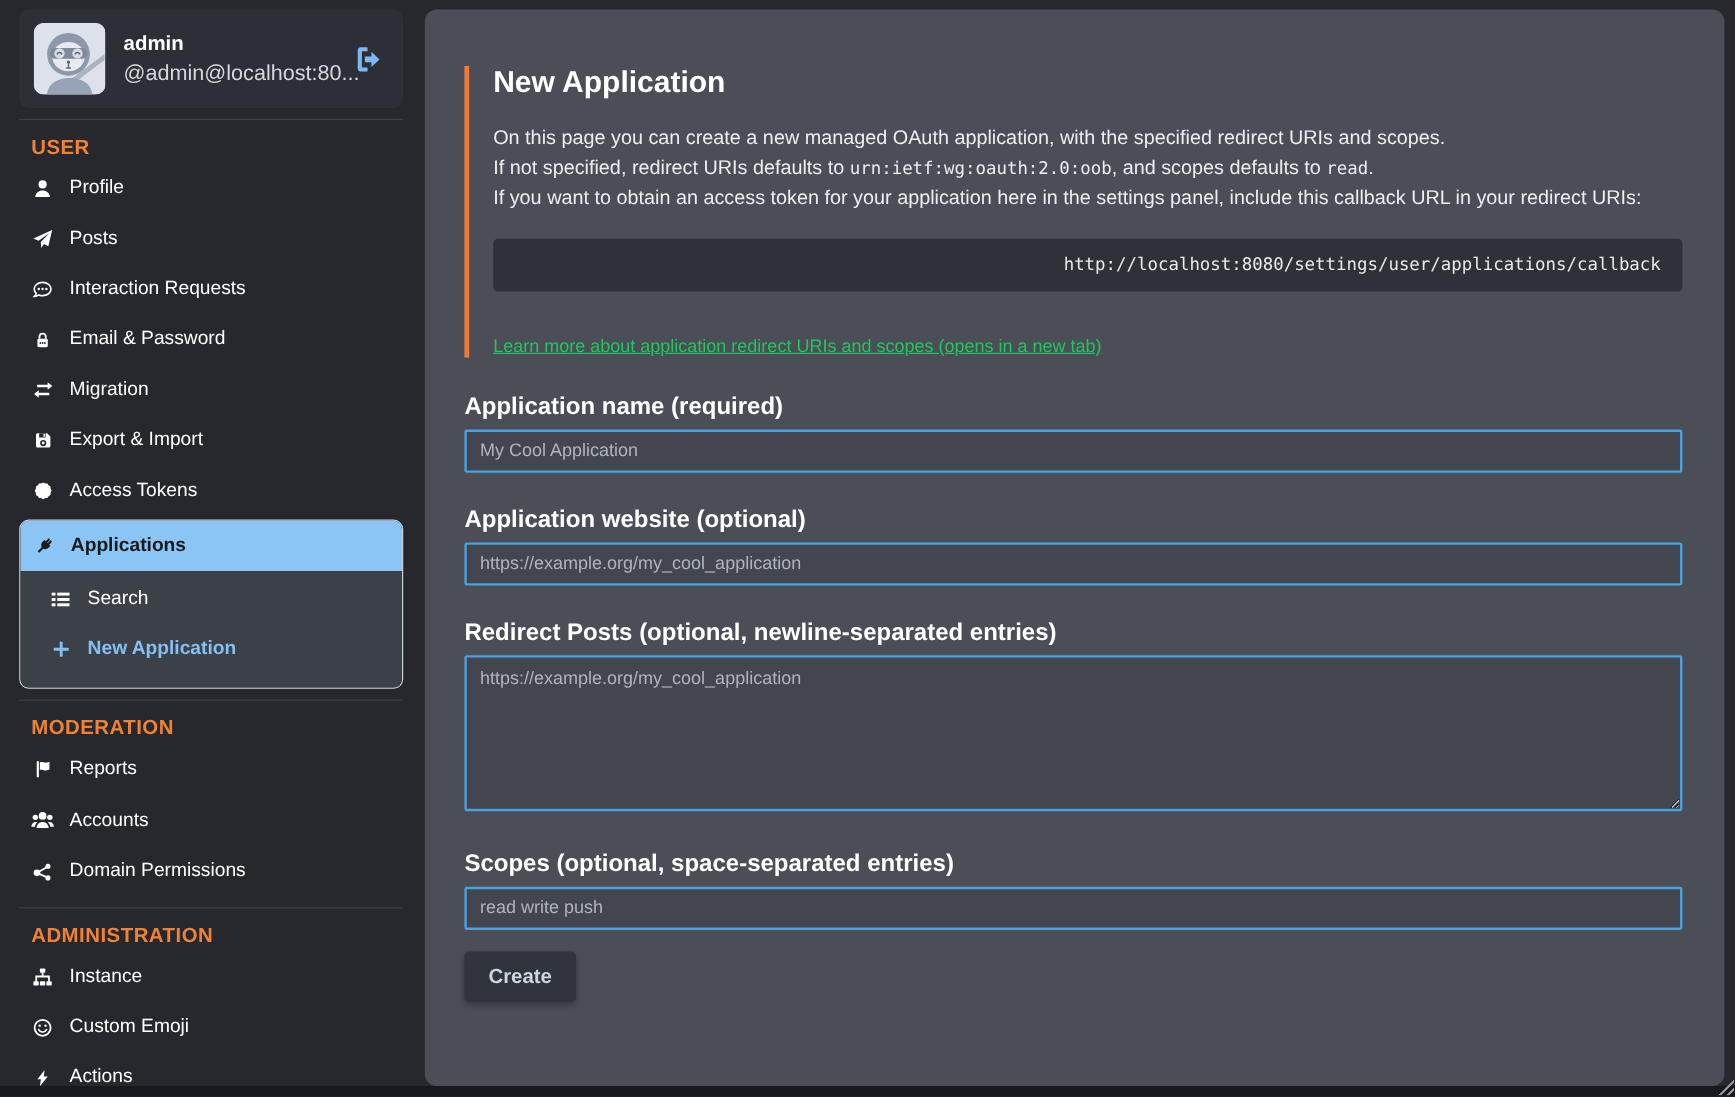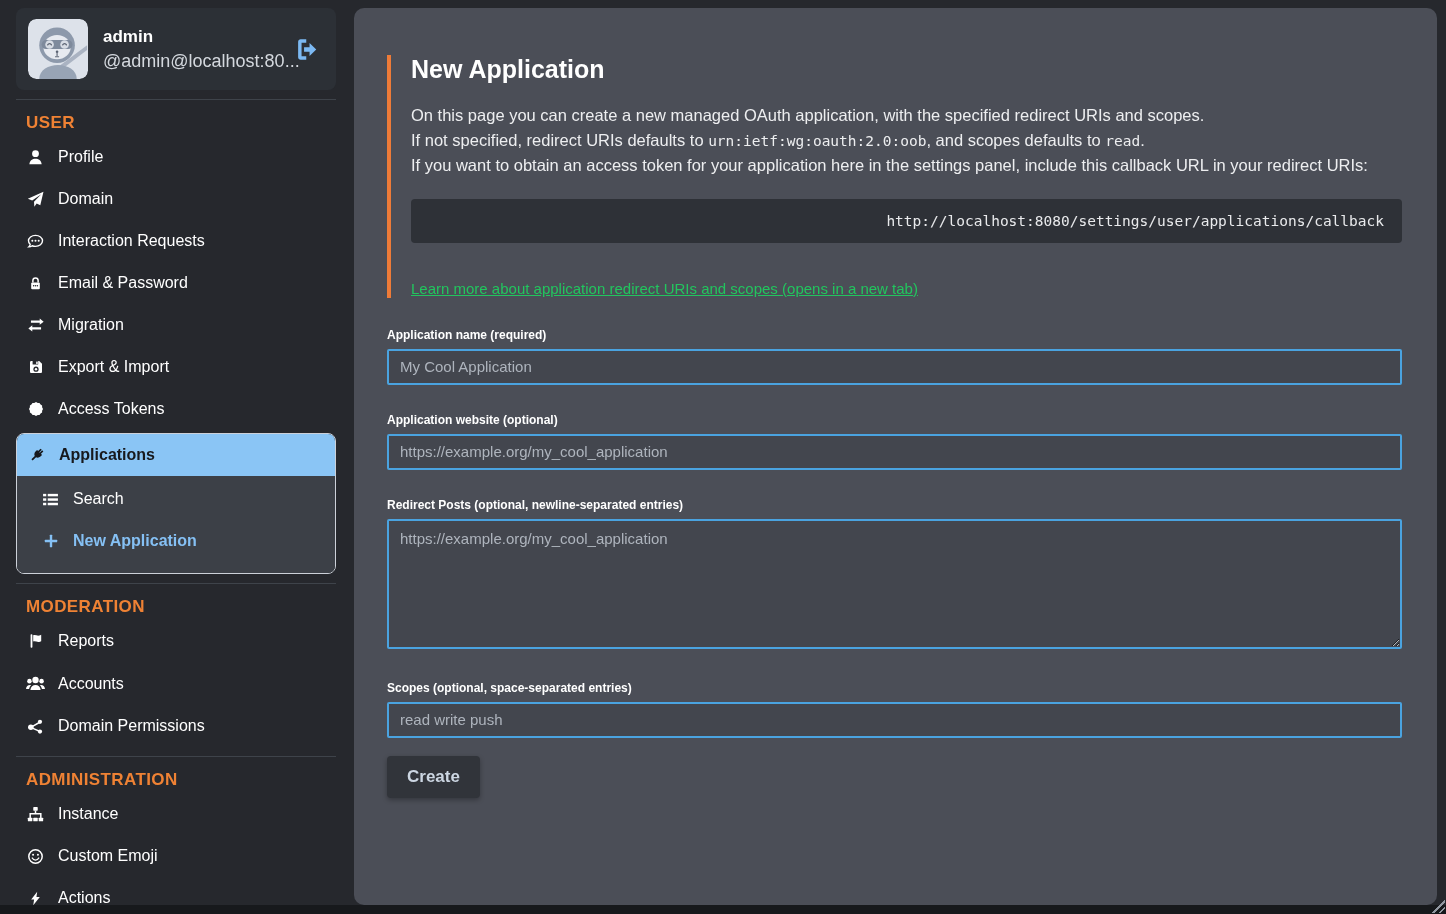--- a/index.html
+++ b/index.html
@@ -66,21 +66,21 @@
     margin:21px 0 0; color:#e9eaec; white-space:nowrap; overflow:hidden;
   }
   .learn-link {
     display:inline-block; margin-top:37px;
     color:#22c55e; font-size:15px; text-decoration:underline; cursor:pointer;
   }
 
   .app-form { margin-top:30px; }
   .form-group { margin-bottom:28px; }
   .form-group label {
-    display:block; font-weight:bold; font-size:12px; margin-bottom:7px;
+    display:block; font-weight:bold; font-size:20px; margin-bottom:7px;
   }
   .form-group input, .form-group textarea {
     width:100%; background:#43464e; border:2px solid #4aa3e0; border-radius:2px;
     color:#c9ced6; font-size:15px; padding:7px 11px;
     font-family:"Liberation Sans","DejaVu Sans",sans-serif;
   }
   .form-group input { height:36px; }
   .form-group textarea { height:130px; resize:vertical; line-height:21px; }
   .form-group input::placeholder, .form-group textarea::placeholder { color:#aeb4bd; opacity:1; }
   .scopes-group { margin-bottom:18px; }
@@ -148,21 +148,21 @@
     </span>
     <span>Profile</span>
   </div>
 
   <div class="nav-item">
     <span class="ico">
       <svg viewBox="0 0 16 16" width="17" height="17" fill="currentColor">
           <path d="M15.5.7 0.8 7.2l4.1 1.8L13.4 3 6.6 10l.3 4.8 2.2-3.1 3.4 1.6z"></path>
         </svg>
     </span>
-    <span>Domain</span>
+    <span>Posts</span>
   </div>
 
   <div class="nav-item">
     <span class="ico">
       <svg viewBox="0 0 16 16" width="17" height="17">
           <path d="M8 2.2c-3.7 0-6.6 2.3-6.6 5.2 0 1.3.6 2.4 1.6 3.3-.2.9-.7 1.8-1.4 2.4 1.2 0 2.4-.4 3.4-1.1.9.4 2 .6 3 .6 3.7 0 6.6-2.3 6.6-5.2S11.7 2.2 8 2.2z" fill="none" stroke="currentColor" stroke-width="1.3"></path>
           <circle cx="5" cy="7.4" r=".95" fill="currentColor"></circle>
           <circle cx="8" cy="7.4" r=".95" fill="currentColor"></circle>
           <circle cx="11" cy="7.4" r=".95" fill="currentColor"></circle>
         </svg>

